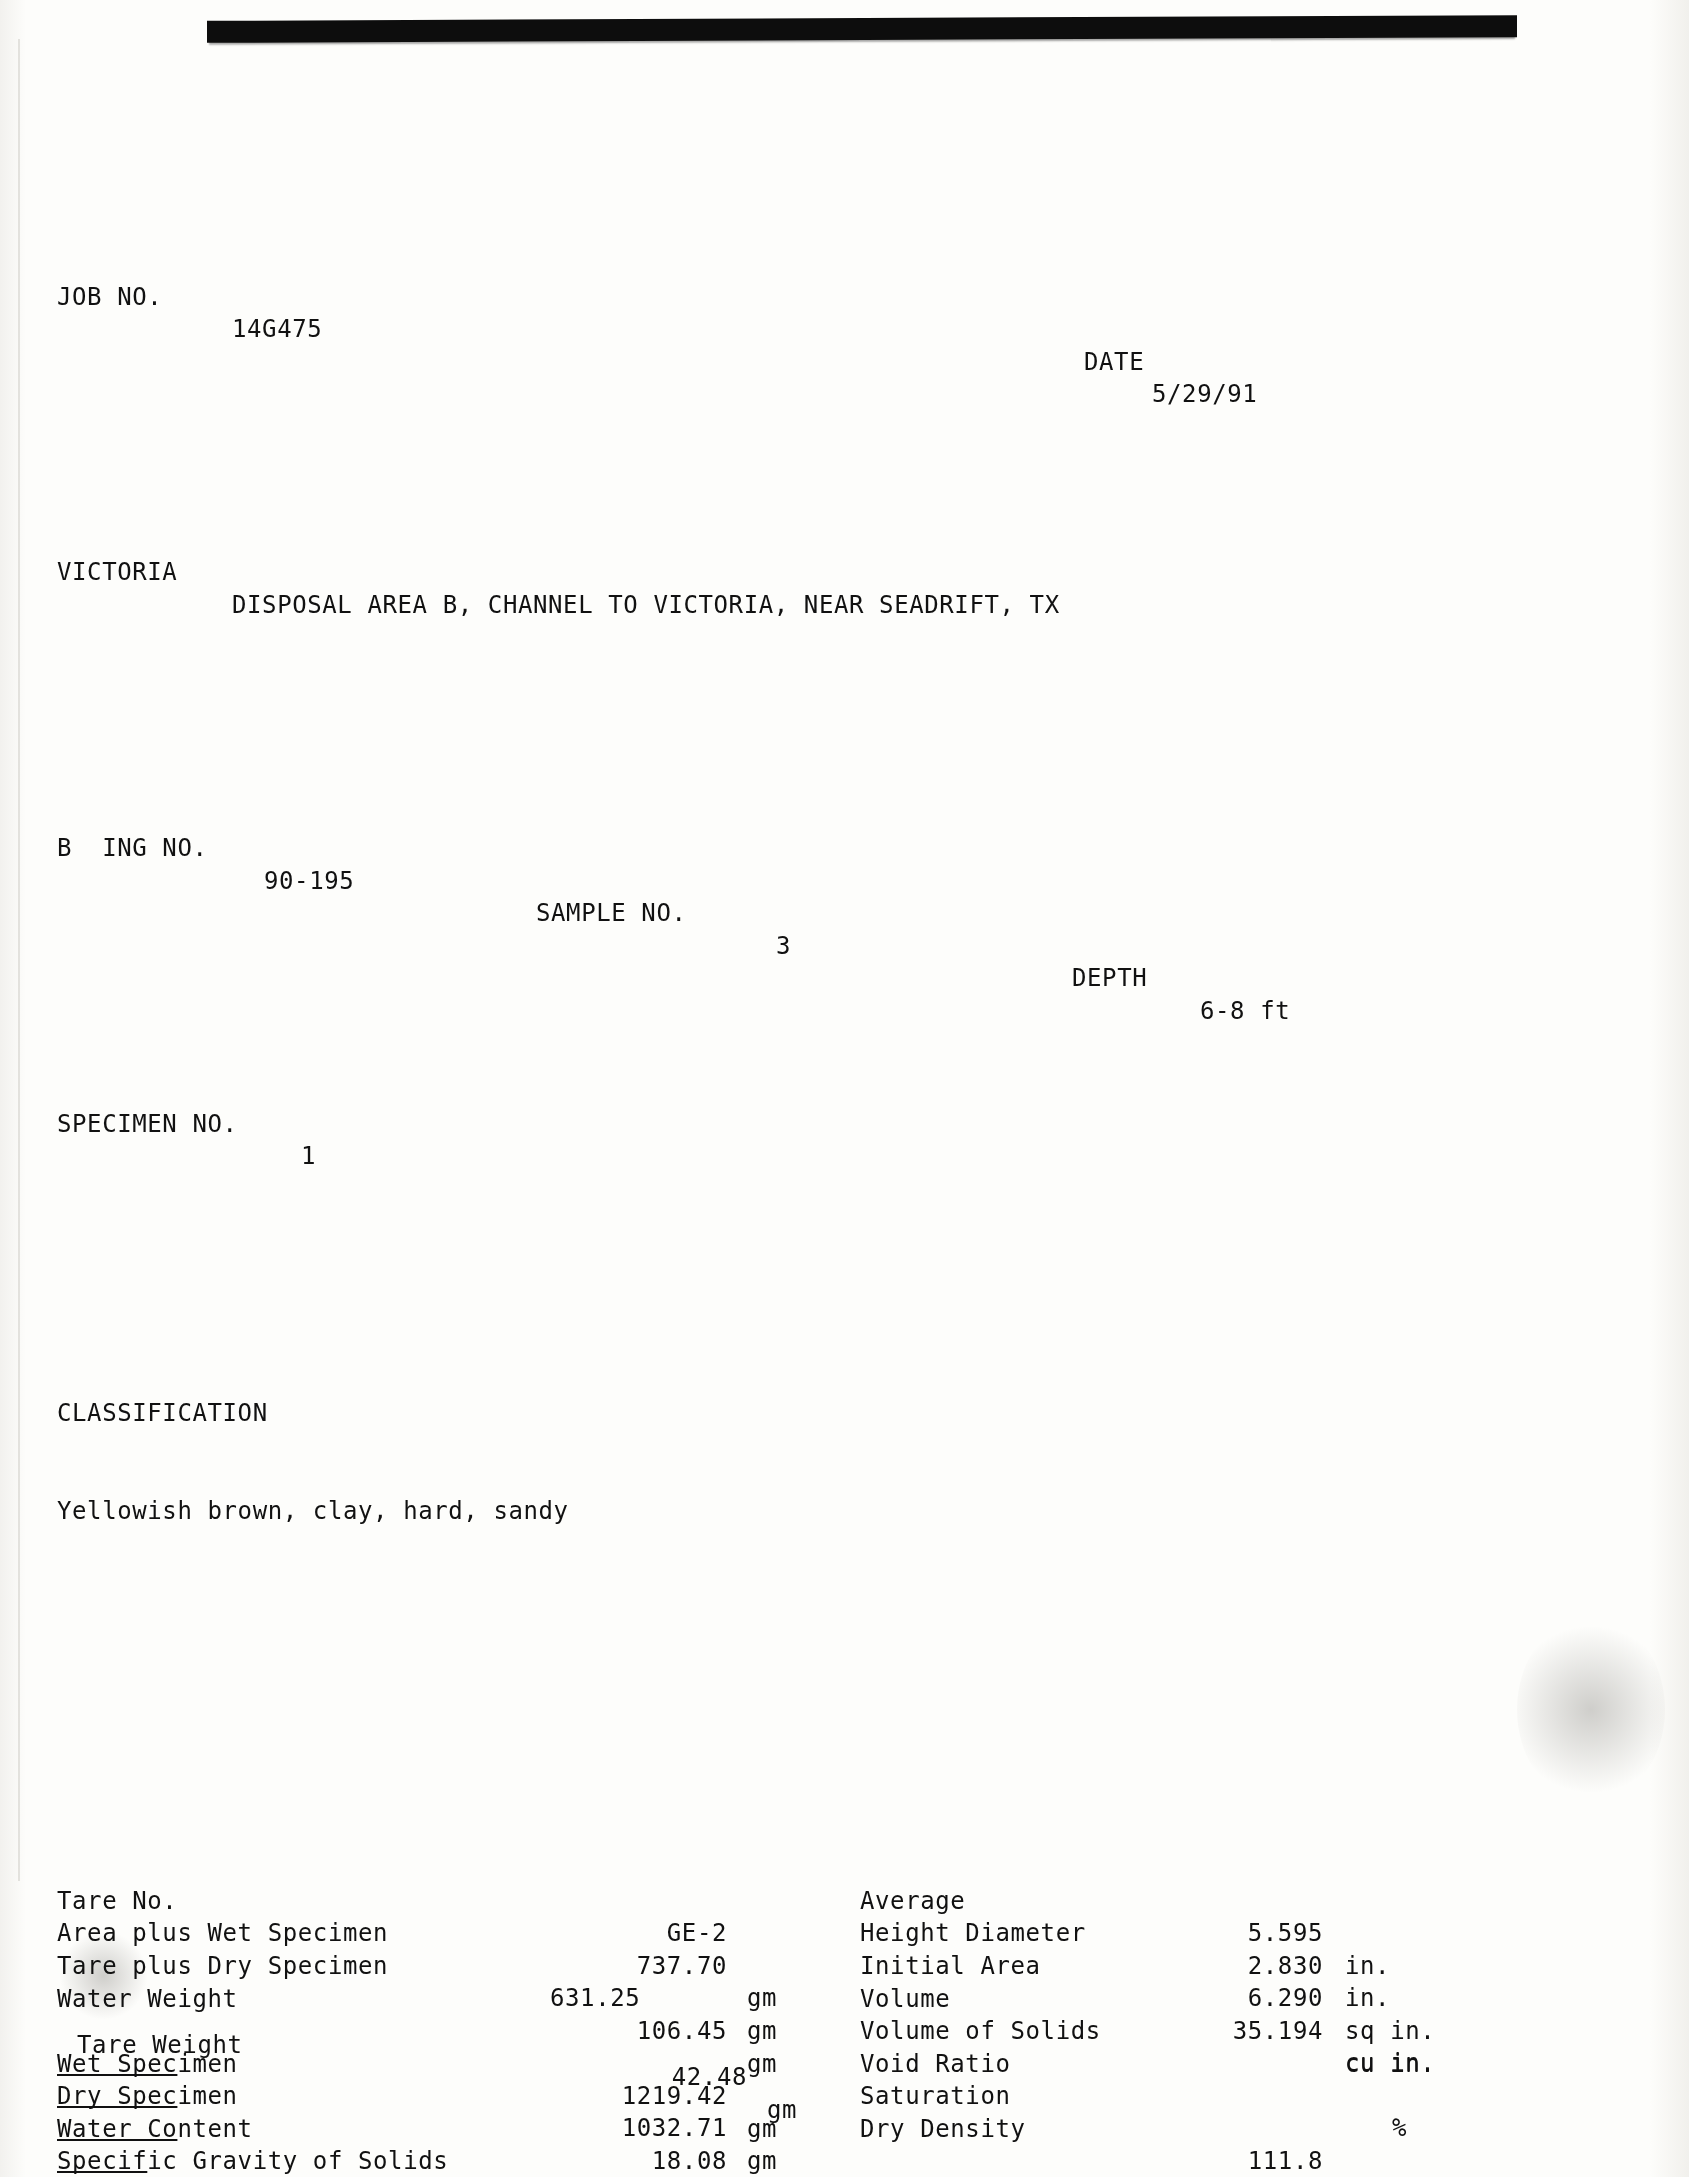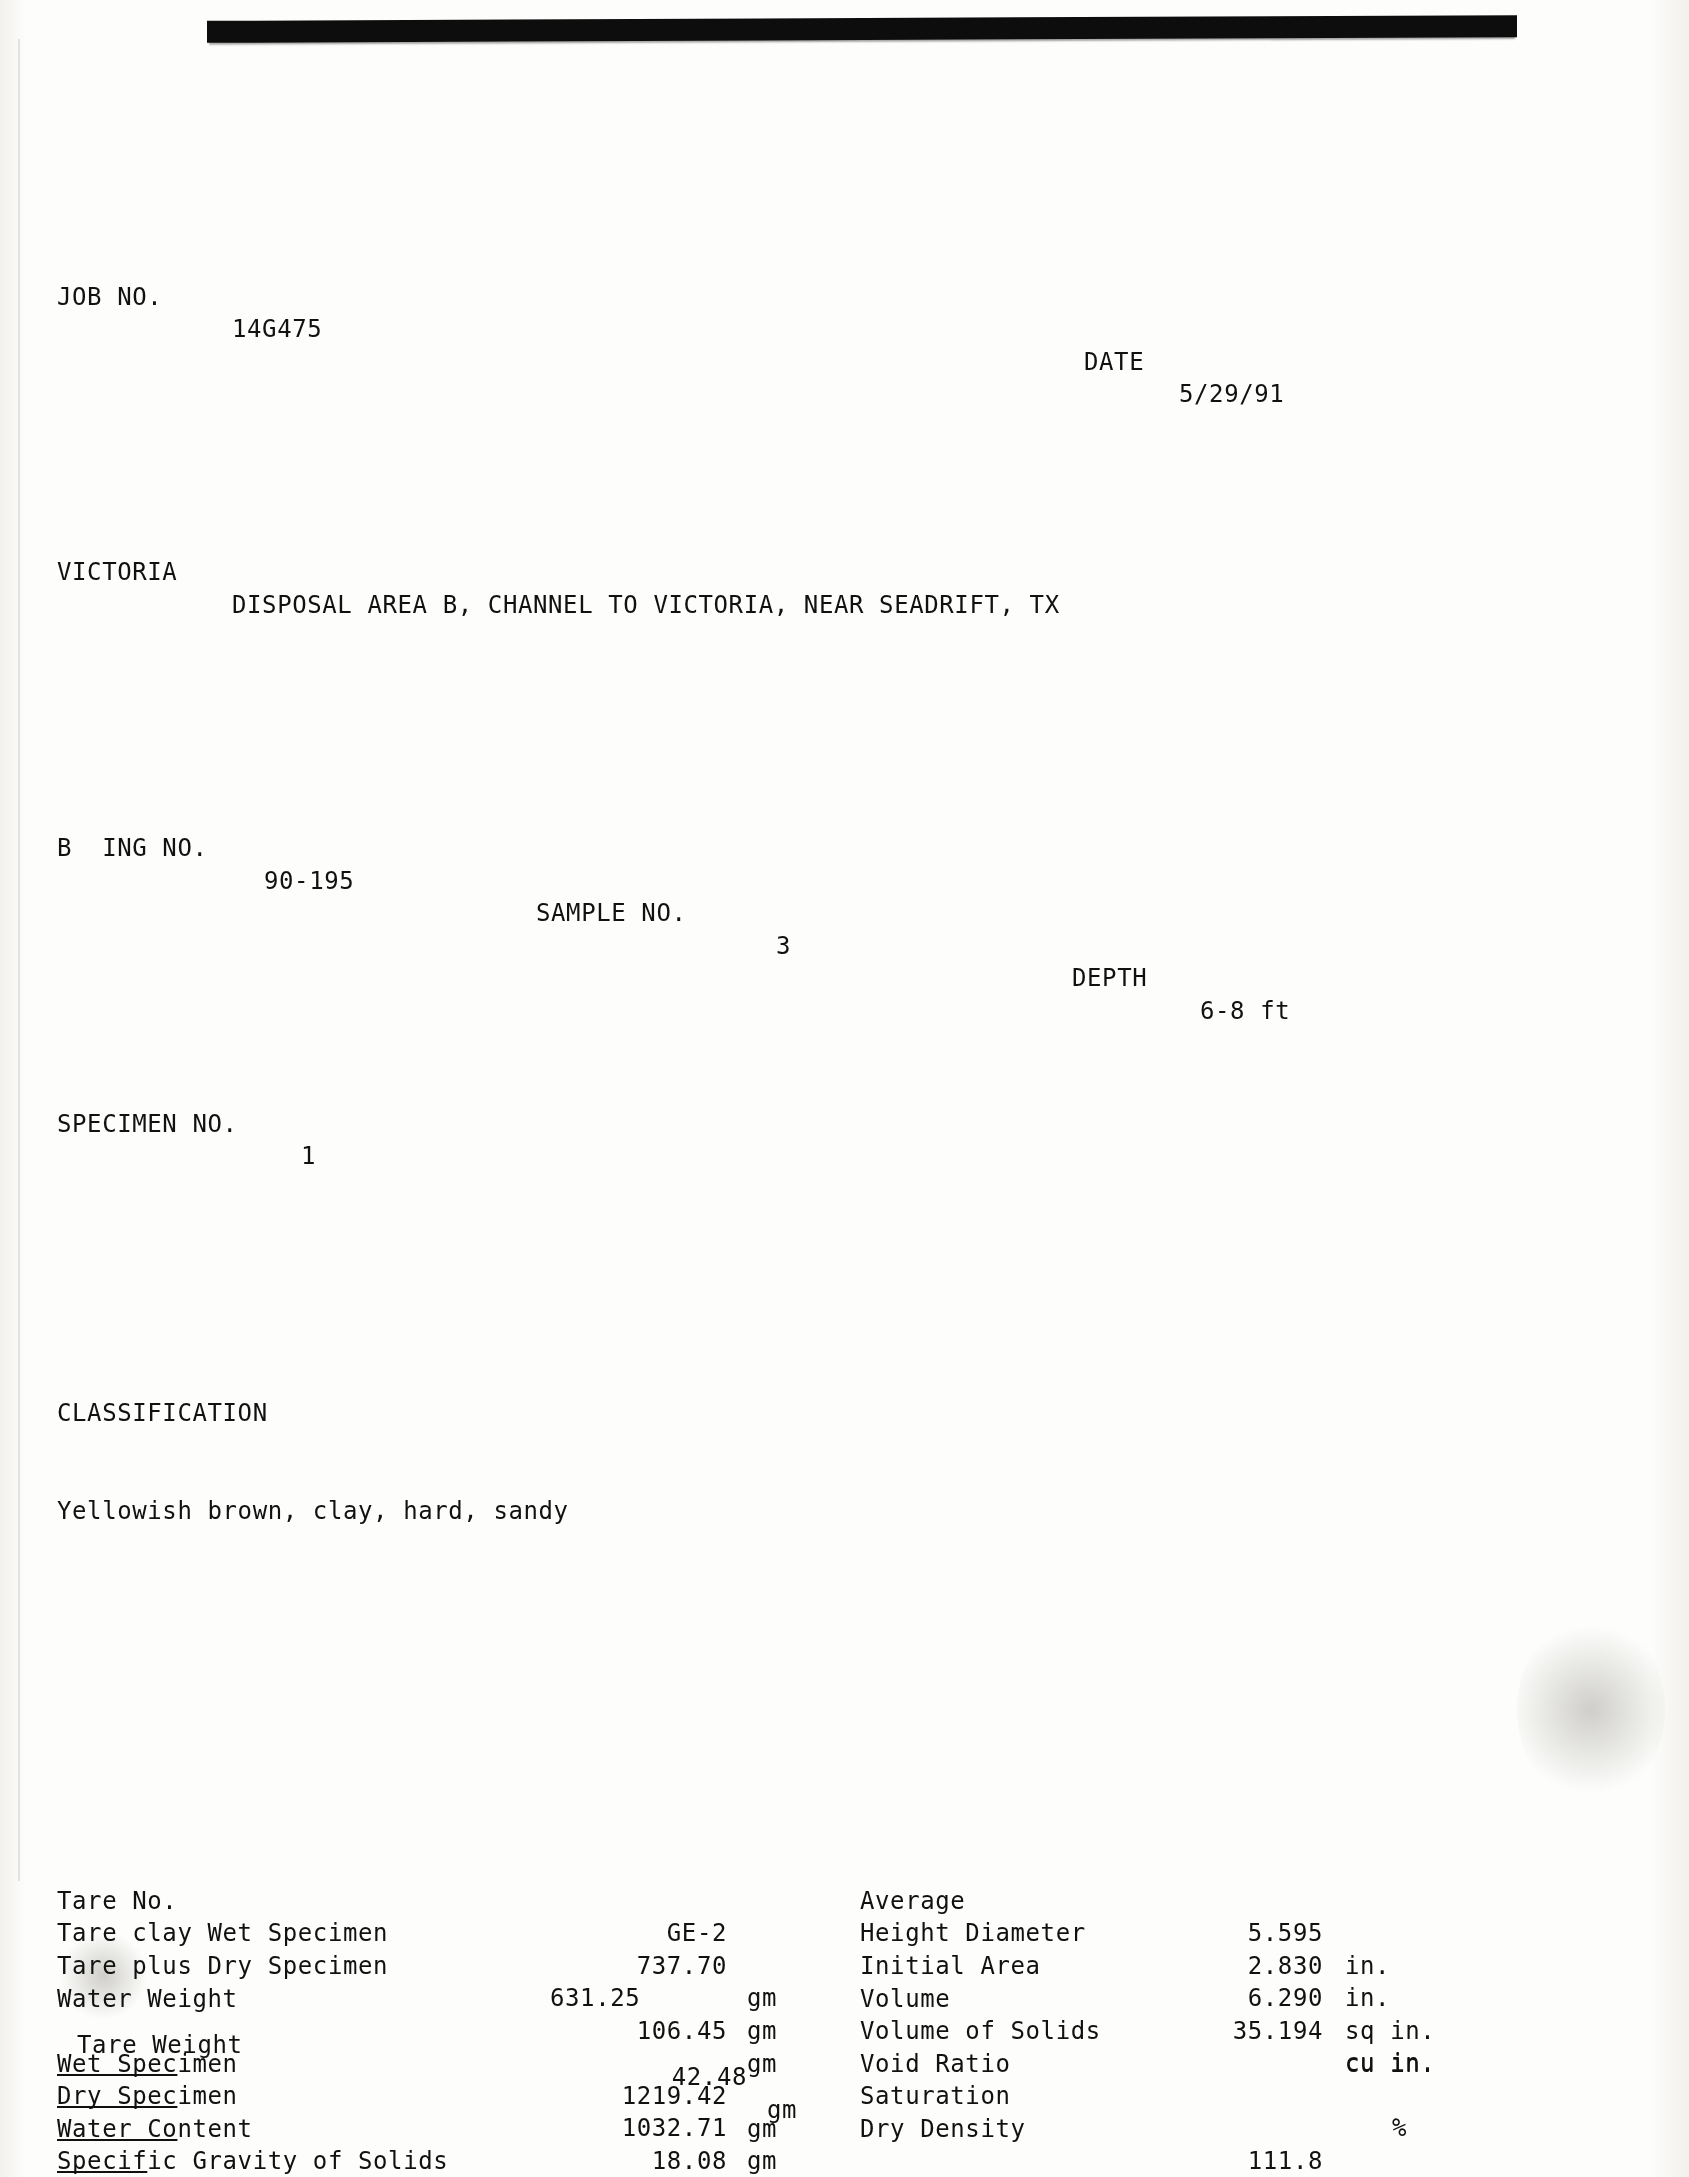--- a/index.html
+++ b/index.html
@@ -89,21 +89,21 @@
   <div class="smudge" style="left:1517px; top:1616px; width:148px; height:187px;"></div>
   <div class="smudge" style="left:59px; top:1931px; width:89px; height:89px;"></div>
 
   <div class="content">
 
     
     <div class="row">
       <span class="abs" style="left:0px;">JOB NO.</span>
       <span class="abs" style="left:175px;">14G475</span>
       <span class="abs" style="left:1027px;">DATE</span>
-      <span class="abs" style="left:1122px;text-align:center;">5/29/91</span>
+      <span class="abs" style="left:1095px;text-align:center;">5/29/91</span>
     </div>
 
     <div class="sec-gap-s"></div>
 
     
     <div class="row">
       <span class="abs" style="left:0px;">VICTORIA</span>
       <span class="abs" style="left:175px;">DISPOSAL AREA B, CHANNEL TO VICTORIA, NEAR SEADRIFT, TX</span>
     </div>
 
@@ -143,21 +143,21 @@
     
     <div style="position:relative; height:293px;">
 
       
       <div class="row" style="position:absolute; left:0; top:0px;   width:808px;">
         <span class="abs" style="left:0px;">Tare No.</span>
         <span class="abs" style="left:493px; width:177px; text-align:right; display:inline-block;">GE-2</span>
         <span class="abs" style="left:690px;"></span>
       </div>
       <div class="row" style="position:absolute; left:0; top:32.5px;  width:808px;">
-        <span class="abs" style="left:0px;">Tare clay Wet Specimen</span>
+        <span class="abs" style="left:0px;">Area plus Wet Specimen</span>
         <span class="abs" style="left:493px; width:177px; text-align:right; display:inline-block;">737.70</span>
         <span class="abs" style="left:690px;">gm</span>
       </div>
       <div class="row" style="position:absolute; left:0; top:65px;  width:808px;">
         <span class="abs" style="left:0px;">Tare plus Dry Specimen</span>
         <span class="abs" style="left:493px; width:177px; text-align:left; display:inline-block;">631.25</span>
         <span class="abs" style="left:690px;">gm</span>
       </div>
       <div class="row" style="position:absolute; left:0; top:98px;  width:808px;">
         <span class="abs" style="left:0px;">Water Weight</span>

